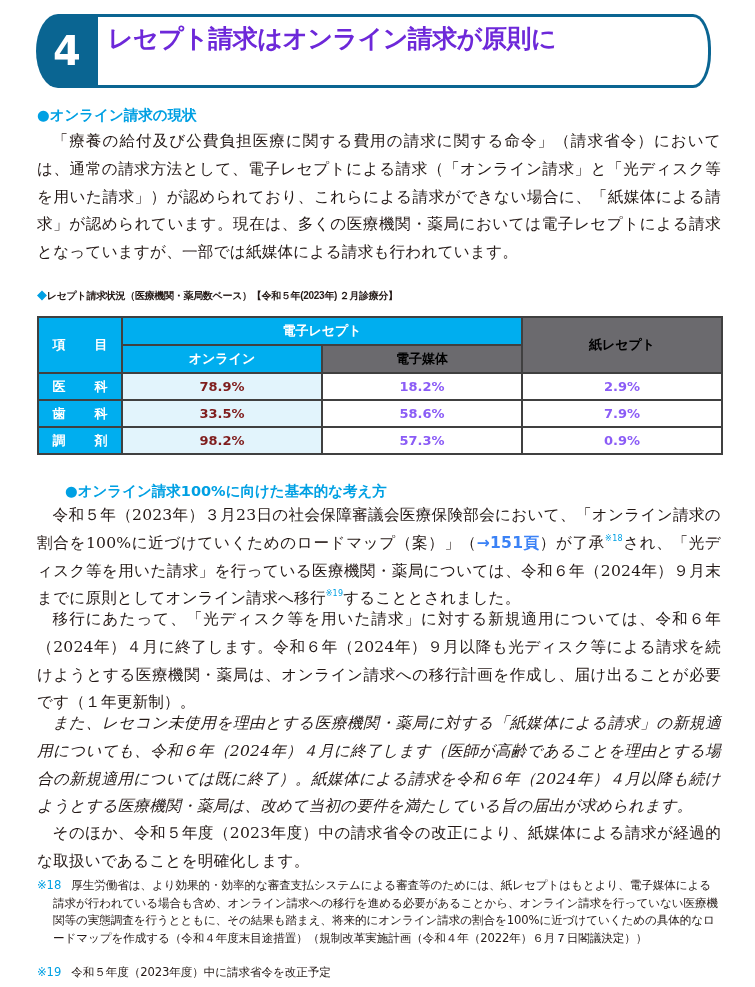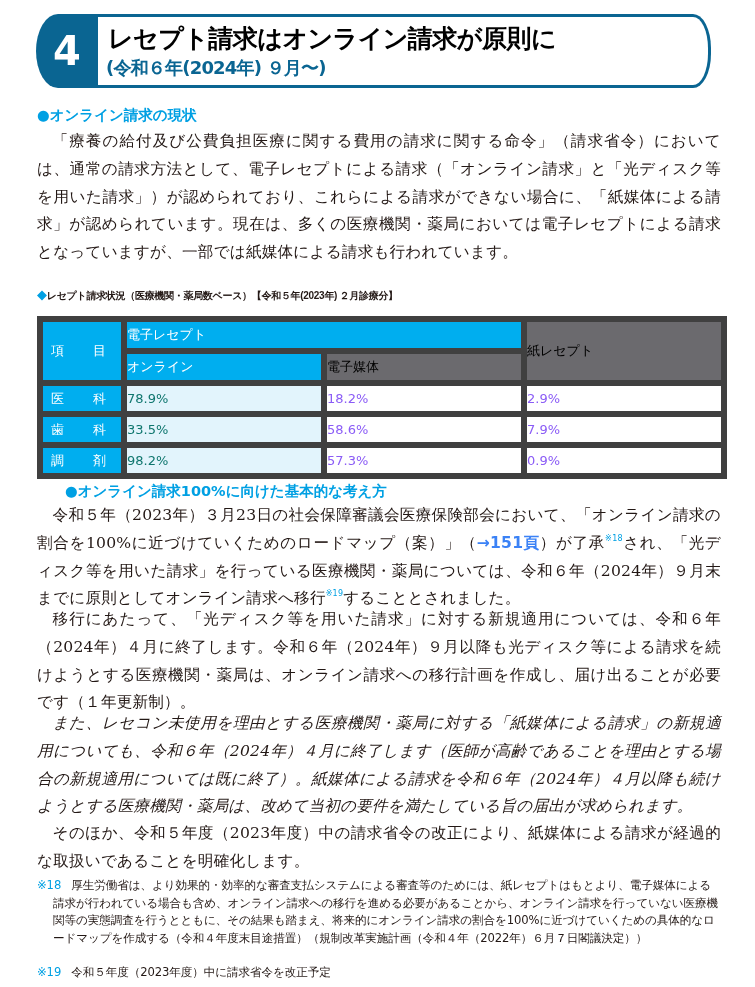--- a/index.html
+++ b/index.html
@@ -18,21 +18,21 @@
     font-size: 40px; line-height: 74px; text-align: center;
   }
   .hdr-box {
     position: absolute; left: 62px; top: 0; width: 610px; height: 68px;
     border: 3px solid #0a6592; border-left: none;
     border-radius: 0 18px 18px 0 / 0 34px 34px 0;
     background: #fff;
   }
   .hdr-title {
     position: absolute; left: 72px; top: 8px;
-    font-family: "DejaVu Sans", sans-serif; font-weight: bold; color: #000000;
+    font-family: "DejaVu Sans", sans-serif; font-weight: bold; color: #6d28d9;
     font-size: 25px; letter-spacing: -0.5px; white-space: nowrap;
   }
   .hdr-sub {
     position: absolute; left: 70px; top: 42px;
     font-family: "DejaVu Sans", sans-serif; font-weight: bold; color: #0a6592;
     font-size: 18px; letter-spacing: -0.8px; white-space: nowrap;
   }
   
   .sec-h {
     position: absolute; left: 37px;
@@ -52,24 +52,24 @@
     text-align: justify; text-indent: 1em; letter-spacing: 0.2px;
   }
   .para .lnk { color: #3b82f6; font-family: "DejaVu Sans", sans-serif; font-weight: bold; }
   .para sup { color: #00a0e3; font-family: "DejaVu Sans", sans-serif; font-size: 8px; vertical-align: 7px; line-height: 0; }
   
   .tbl {
     position: absolute; left: 37px; top: 316px; width: 684px;
     border-collapse: collapse; table-layout: fixed;
     font-family: "DejaVu Sans", sans-serif; font-size: 13px;
   }
-  .tbl td, .tbl th { border: 6px solid #404040; padding: 0; font-weight: normal; }
+  .tbl td, .tbl th { border: 2px solid #404040; text-align: center; padding: 0; font-weight: bold; }
   .tbl .blue { background: #00aeef; color: #fff; }
   .tbl .grey { background: #6b6a6e; color: #000000; }
-  .tbl .lblue { background: #e2f4fc; color: #0f766e; }
+  .tbl .lblue { background: #e2f4fc; color: #7f1d1d; }
   .tbl .white { background: #fff; color: #8b5cf6; }
   .tbl .rowh { letter-spacing: 8px; padding-left: 8px; }
   .tbl tr.h1 td { height: 26px; }
   .tbl tr.h2 td { height: 26px; }
   .tbl tr.d td { height: 25px; }
   
   .fn {
     position: absolute; left: 37px; width: 684px;
     font-family: "DejaVu Sans", sans-serif; font-size: 11.6px; line-height: 17.6px;
     color: #231815; letter-spacing: -0.1px;
@@ -77,21 +77,20 @@
   .fn .mk { color: #00a0e3; margin-right: 10px; }
   .fn .body { display: block; padding-left: 16px; text-indent: -16px; }
 </style>
 </head>
 <body>
 
 <div class="hdr">
   <div class="hdr-num">4</div>
   <div class="hdr-box"></div>
   <div class="hdr-title">レセプト請求はオンライン請求が原則に</div>
-  <div class="hdr-sub">(令和６年(2024年) ９月〜)</div>
 </div>
 
 <div class="sec-h" style="top:106px;">●オンライン請求の現状</div>
 <div class="para" style="top:128px;">「療養の給付及び公費負担医療に関する費用の請求に関する命令」（請求省令）においては、通常の請求方法として、電子レセプトによる請求（「オンライン請求」と「光ディスク等を用いた請求」）が認められており、これらによる請求ができない場合に、「紙媒体による請求」が認められています。現在は、多くの医療機関・薬局においては電子レセプトによる請求となっていますが、一部では紙媒体による請求も行われています。</div>
 
 <div class="tbl-h"><span class="dia">◆</span><span>レセプト請求状況（医療機関・薬局数ベース）【令和５年(2023年) ２月診療分】</span></div>
 
 <table class="tbl">
   <colgroup>
     <col style="width:84px">

